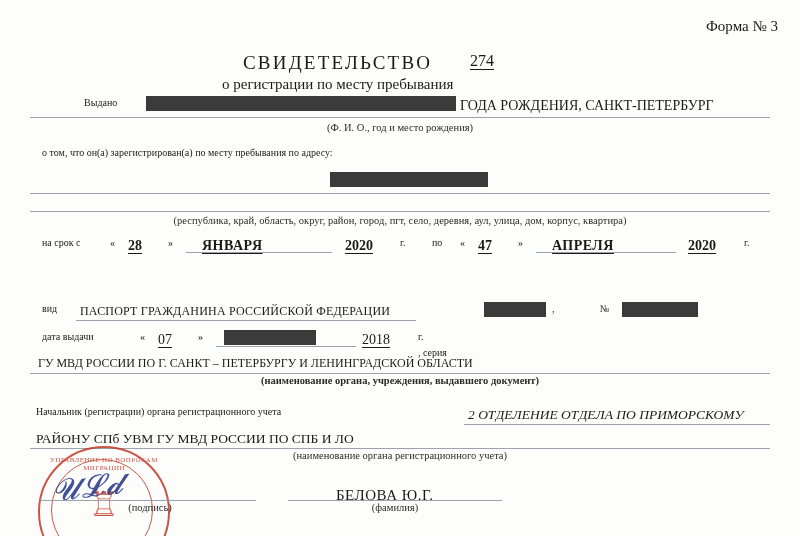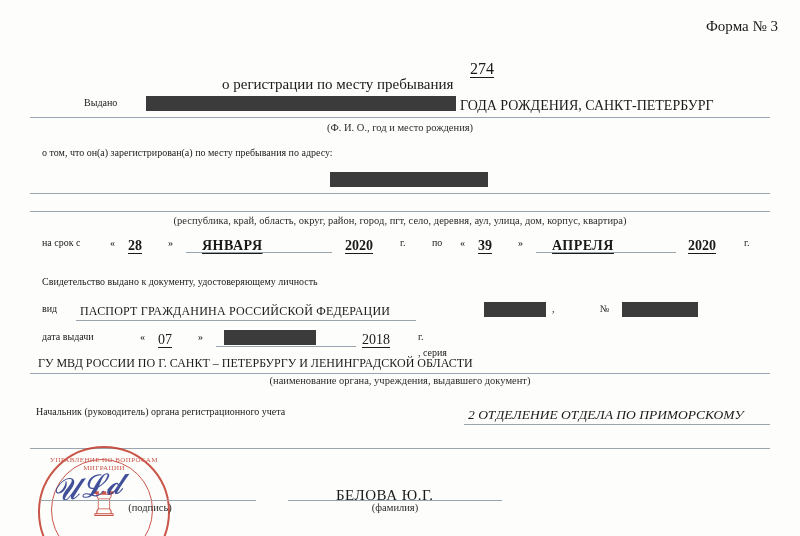--- a/index.html
+++ b/index.html
@@ -23,21 +23,21 @@
     top: 18px; right: 22px;
     font-size: 15px;
   }
   .title-main {
     top: 52px; left: 243px;
     font-size: 19px;
     letter-spacing: 2.2px;
     font-weight: 400;
   }
   .title-num {
-    top: 60px; left: 470px;
+    top: 52px; left: 470px;
     font-size: 16px;
     text-decoration: underline;
     text-underline-offset: 3px;
   }
   .title-sub {
     top: 76px; left: 222px;
     font-size: 15px;
   }
 
   
@@ -103,20 +103,21 @@
     opacity: .9;
   }
 </style>
 </head>
 <body>
 
 <div id="page">
 
   <div class="abs txt form-no">Форма № 3</div>
 
+  <div class="abs txt title-main">СВИДЕТЕЛЬСТВО</div>
   <div class="abs txt title-num">274</div>
   <div class="abs txt title-sub">о регистрации по месту пребывания</div>
 
   <div class="abs txt lbl" style="top:97px; left:84px;">Выдано</div>
   <div class="abs redact" style="top:96px; left:146px; width:310px;"></div>
   <div class="abs txt" style="top:98px; left:460px; font-size:14px;">ГОДА РОЖДЕНИЯ, САНКТ-ПЕТЕРБУРГ</div>
   <div class="abs rule" style="top:117px; left:30px; width:740px;"></div>
   <div class="abs caption" style="top:122px; left:240px; width:320px;">(Ф. И. О., год и место рождения)</div>
 
   <div class="abs txt lbl" style="top:147px; left:42px;">о том, что он(а) зарегистрирован(а) по месту пребывания по адресу:</div>
@@ -129,28 +130,27 @@
   <div class="abs txt lbl" style="top:237px; left:42px;">на срок с</div>
   <div class="abs txt lbl" style="top:237px; left:110px;">«</div>
   <div class="abs txt val-ul" style="top:238px; left:128px; font-weight:bold;">28</div>
   <div class="abs txt lbl" style="top:237px; left:168px;">»</div>
   <div class="abs txt val-ul" style="top:238px; left:202px; font-weight:bold; letter-spacing:.5px;">ЯНВАРЯ</div>
   <div class="abs rule" style="top:252px; left:186px; width:146px;"></div>
   <div class="abs txt val-ul" style="top:238px; left:345px; font-weight:bold;">2020</div>
   <div class="abs txt lbl" style="top:237px; left:400px;">г.</div>
   <div class="abs txt lbl" style="top:237px; left:432px;">по</div>
   <div class="abs txt lbl" style="top:237px; left:460px;">«</div>
-  <div class="abs txt val-ul" style="top:238px; left:478px; font-weight:bold;">39</div>
+  <div class="abs txt val-ul" style="top:238px; left:478px; font-weight:bold;">47</div>
   <div class="abs txt lbl" style="top:237px; left:518px;">»</div>
   <div class="abs txt val-ul" style="top:238px; left:552px; font-weight:bold; letter-spacing:.5px;">АПРЕЛЯ</div>
   <div class="abs rule" style="top:252px; left:536px; width:140px;"></div>
   <div class="abs txt val-ul" style="top:238px; left:688px; font-weight:bold;">2020</div>
   <div class="abs txt lbl" style="top:237px; left:744px;">г.</div>
 
-  <div class="abs txt lbl" style="top:276px; left:42px;">Свидетельство выдано к документу, удостоверяющему личность</div>
 
   <div class="abs txt lbl" style="top:303px; left:42px;">вид</div>
   <div class="abs txt" style="top:304px; left:80px; font-size:12px; letter-spacing:.2px;">ПАСПОРТ ГРАЖДАНИНА РОССИЙСКОЙ ФЕДЕРАЦИИ</div>
   <div class="abs rule" style="top:320px; left:76px; width:340px;"></div>
   <div class="abs txt lbl" style="top:303px; left:418px;margin-top:44px;">, серия</div>
   <div class="abs redact" style="top:302px; left:484px; width:62px;"></div>
   <div class="abs txt lbl" style="top:303px; left:552px;">,</div>
   <div class="abs txt lbl" style="top:303px; left:600px;">№</div>
   <div class="abs redact" style="top:302px; left:622px; width:76px;"></div>
 
@@ -158,26 +158,28 @@
   <div class="abs txt lbl" style="top:331px; left:140px;">«</div>
   <div class="abs txt val-ul" style="top:332px; left:158px; font-weight:normal;">07</div>
   <div class="abs txt lbl" style="top:331px; left:198px;">»</div>
   <div class="abs redact" style="top:330px; left:224px; width:92px;"></div>
   <div class="abs rule" style="top:346px; left:216px; width:140px;"></div>
   <div class="abs txt val-ul" style="top:332px; left:362px;">2018</div>
   <div class="abs txt lbl" style="top:331px; left:418px;">г.</div>
 
   <div class="abs txt" style="top:356px; left:38px; font-size:12px;">ГУ  МВД  РОССИИ  ПО  Г. САНКТ – ПЕТЕРБУРГУ  И  ЛЕНИНГРАДСКОЙ ОБЛАСТИ</div>
   <div class="abs rule" style="top:373px; left:30px; width:740px;"></div>
-  <div class="abs caption" style="top:375px; left:210px; width:380px;">(наименование органа, учреждения, выдавшего документ)</div>
+  <div class="abs caption" style="top:375px; left:210px; width:380px;font-weight:bold;">(наименование органа, учреждения, выдавшего документ)</div>
 
-  <div class="abs txt lbl" style="top:406px; left:36px;">Начальник (руководитель) органа регистрационного учета</div>
+  <div class="abs txt lbl" style="top:406px; left:36px;">Начальник (регистрации) органа регистрационного учета</div>
   <div class="abs txt" style="top:407px; left:468px; font-size:13.5px;font-style:italic;">2 ОТДЕЛЕНИЕ ОТДЕЛА  ПО ПРИМОРСКОМУ</div>
   <div class="abs rule" style="top:424px; left:464px; width:306px;"></div>
+  <div class="abs txt" style="top:431px; left:36px; font-size:13.5px;">РАЙОНУ СПб УВМ  ГУ  МВД РОССИИ  ПО СПБ  И  ЛО</div>
   <div class="abs rule" style="top:448px; left:30px; width:740px;"></div>
+  <div class="abs caption" style="top:450px; left:220px; width:360px;">(наименование органа регистрационного учета)</div>
 
   <div class="abs stamp">
     <div class="stamp-inner"></div>
     <div class="stamp-txt" style="top:8px;">УПРАВЛЕНИЕ ПО ВОПРОСАМ МИГРАЦИИ</div>
     <div class="stamp-emblem">♖</div>
 
   </div>
 
   <div class="abs signature">𝓤 𝓛 𝓭</div>
   <div class="abs rule" style="top:500px; left:40px; width:216px;"></div>

